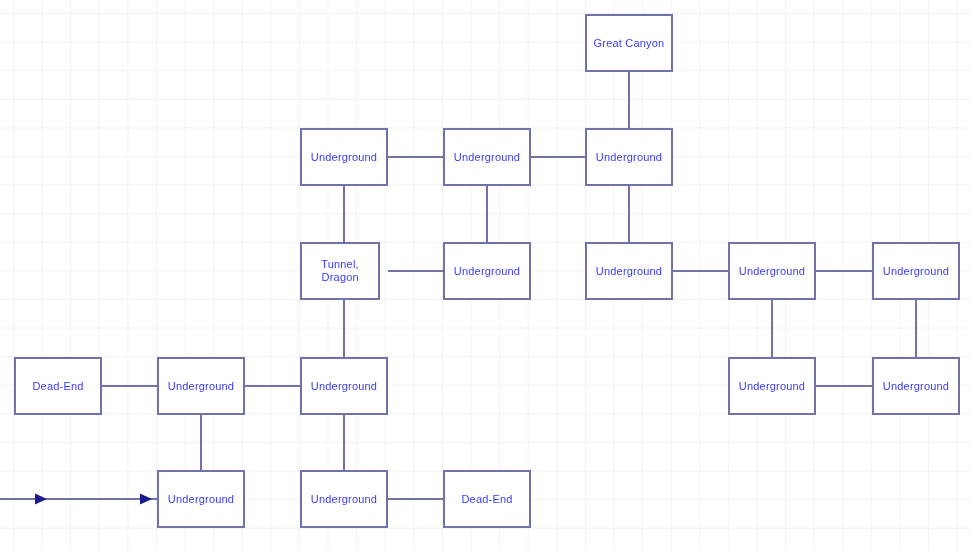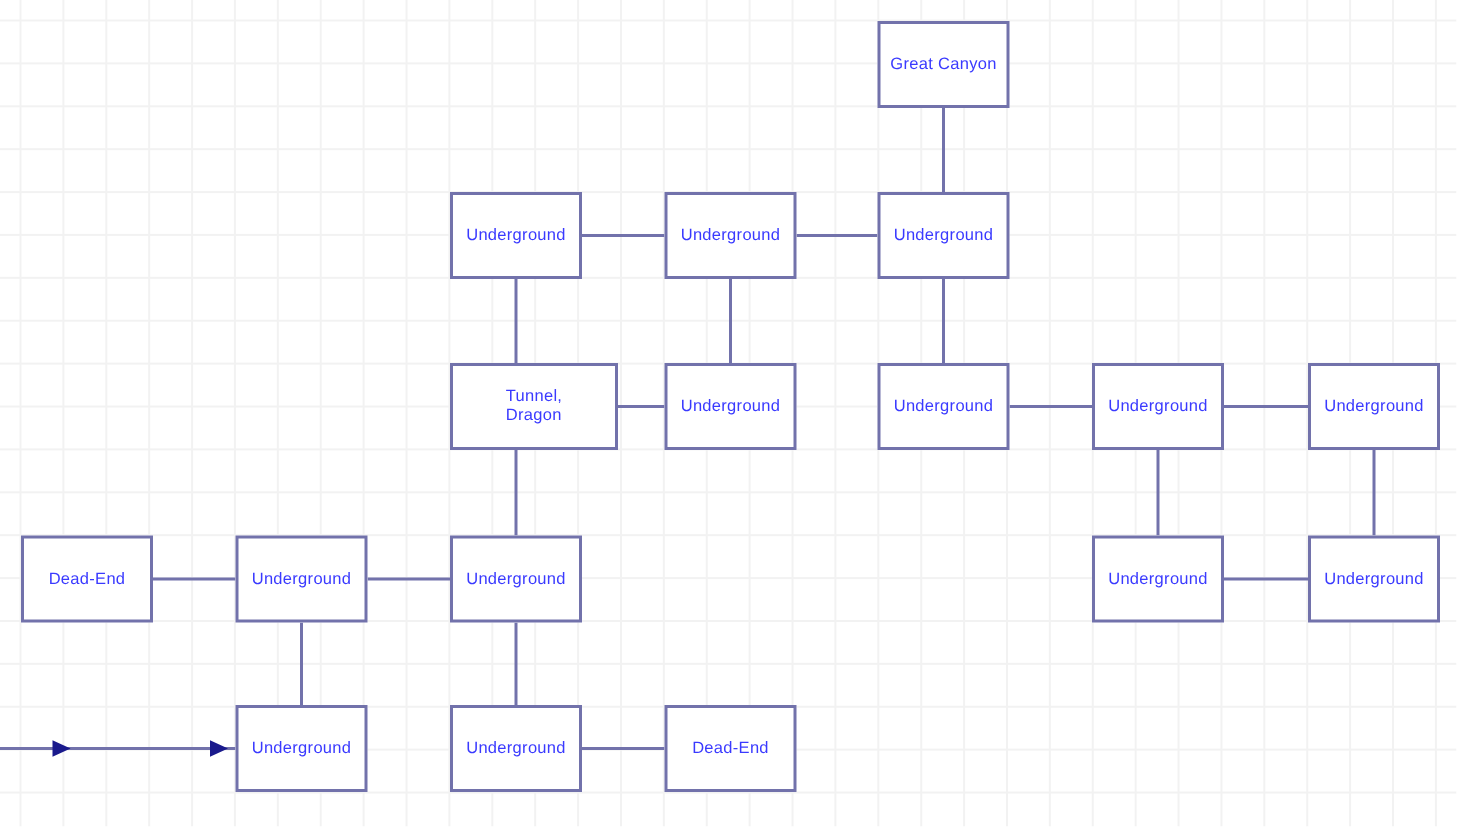--- a/index.html
+++ b/index.html
@@ -32,21 +32,21 @@
     pointer-events: none;
   }
   .node {
     position: absolute;
     box-sizing: border-box;
     background: #ffffff;
     border: 2px solid #7272ab;
     display: flex;
     align-items: center;
     justify-content: center;
-    text-align: left;
+    text-align: right;
     color: #3a3aff;
     font-size: 11px;
     line-height: 13px;
     font-family: "Liberation Sans", sans-serif;
     letter-spacing: 0.2px;
     white-space: pre-line;
     z-index: 2;
   }
 </style>
 </head>
@@ -85,21 +85,21 @@
         <path d="M35,493.5 L47,499 L35,504.5 Z" fill="#1a1a8c"></path>
         <path d="M140,493.5 L152,499 L140,504.5 Z" fill="#1a1a8c"></path>
       </g>
   </svg>
 
   <div id="nodes-layer">
       <div class="node" style="left: 585px; top: 14px; width: 88px; height: 58px; border-color: rgb(114, 114, 171); background: rgb(255, 255, 255); color: rgb(58, 58, 255);">Great Canyon</div>
       <div class="node" style="left: 300px; top: 128px; width: 88px; height: 58px; border-color: rgb(114, 114, 171); background: rgb(255, 255, 255); color: rgb(58, 58, 255);">Underground</div>
       <div class="node" style="left: 443px; top: 128px; width: 88px; height: 58px; border-color: rgb(114, 114, 171); background: rgb(255, 255, 255); color: rgb(58, 58, 255);">Underground</div>
       <div class="node" style="left: 585px; top: 128px; width: 88px; height: 58px; border-color: rgb(114, 114, 171); background: rgb(255, 255, 255); color: rgb(58, 58, 255);">Underground</div>
-      <div class="node" style="left: 300px; top: 242px; width: 112px; height: 58px; border-color: rgb(114, 114, 171); background: rgb(255, 255, 255); color: rgb(58, 58, 255);">Tunnel,
+      <div class="node" style="left: 300px; top: 242px; width: 80px; height: 58px; border-color: rgb(114, 114, 171); background: rgb(255, 255, 255); color: rgb(58, 58, 255);">Tunnel,
 Dragon</div>
       <div class="node" style="left: 443px; top: 242px; width: 88px; height: 58px; border-color: rgb(114, 114, 171); background: rgb(255, 255, 255); color: rgb(58, 58, 255);">Underground</div>
       <div class="node" style="left: 585px; top: 242px; width: 88px; height: 58px; border-color: rgb(114, 114, 171); background: rgb(255, 255, 255); color: rgb(58, 58, 255);">Underground</div>
       <div class="node" style="left: 728px; top: 242px; width: 88px; height: 58px; border-color: rgb(114, 114, 171); background: rgb(255, 255, 255); color: rgb(58, 58, 255);">Underground</div>
       <div class="node" style="left: 872px; top: 242px; width: 88px; height: 58px; border-color: rgb(114, 114, 171); background: rgb(255, 255, 255); color: rgb(58, 58, 255);">Underground</div>
       <div class="node" style="left: 14px; top: 357px; width: 88px; height: 58px; border-color: rgb(114, 114, 171); background: rgb(255, 255, 255); color: rgb(58, 58, 255);">Dead-End</div>
       <div class="node" style="left: 157px; top: 357px; width: 88px; height: 58px; border-color: rgb(114, 114, 171); background: rgb(255, 255, 255); color: rgb(58, 58, 255);">Underground</div>
       <div class="node" style="left: 300px; top: 357px; width: 88px; height: 58px; border-color: rgb(114, 114, 171); background: rgb(255, 255, 255); color: rgb(58, 58, 255);">Underground</div>
       <div class="node" style="left: 728px; top: 357px; width: 88px; height: 58px; border-color: rgb(114, 114, 171); background: rgb(255, 255, 255); color: rgb(58, 58, 255);">Underground</div>
       <div class="node" style="left: 872px; top: 357px; width: 88px; height: 58px; border-color: rgb(114, 114, 171); background: rgb(255, 255, 255); color: rgb(58, 58, 255);">Underground</div>

